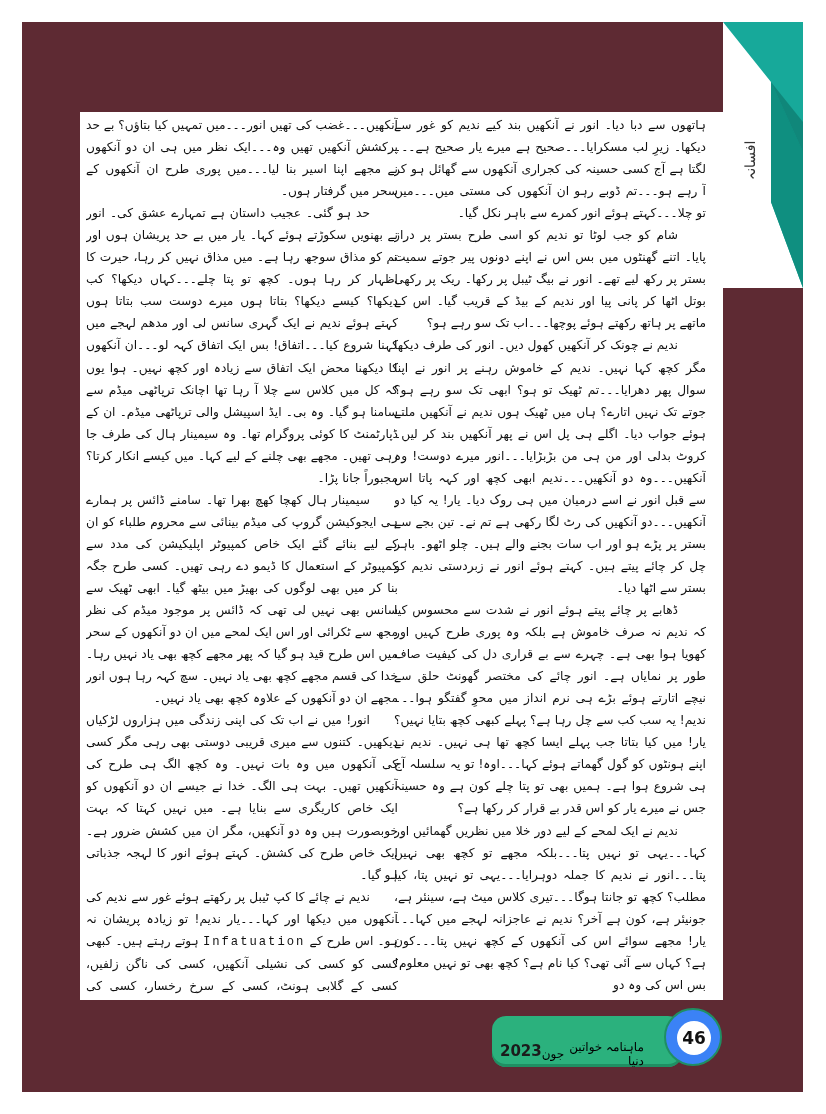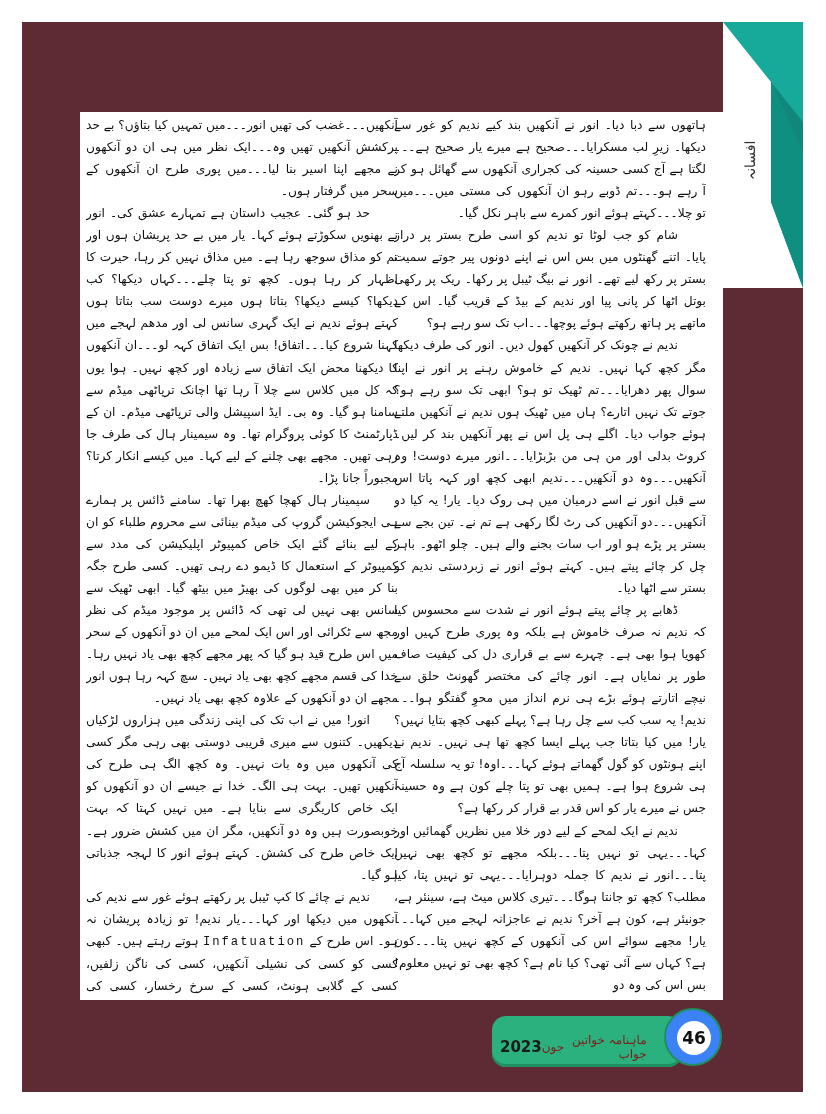--- a/index.html
+++ b/index.html
@@ -15,21 +15,21 @@
   .col.right{left:314px;}
   .col.left{left:6px;}
   .col p{margin:0;text-indent:0;}
   .col p.ind{text-indent:28px;}
   .latin{direction:ltr;unicode-bidi:embed;letter-spacing:2px;font-family:Liberation Mono, monospace;}
   .footer{position:absolute;left:492px;top:1008px;width:232px;height:60px;}
   .pill{position:absolute;left:0;top:8px;width:190px;height:51px;background:#2bb17d;border-radius:14px;
     box-shadow:inset 0 -3px 0 #1f8f63;}
   .pill-text{position:absolute;left:8px;top:17px;width:176px;display:flex;justify-content:space-between;align-items:center;direction:ltr;}
   .year{font-family:"DejaVu Sans",sans-serif;font-weight:bold;font-size:15px;color:#1b1b1b;}
-  .mag{font-family:"DejaVu Serif",serif;font-size:12px;color:#7f1d1d;direction:rtl;}
+  .mag{font-family:"DejaVu Serif",serif;font-size:12px;color:#000000;direction:rtl;margin-top:7px;}
   .page-ring{position:absolute;left:172px;top:0;width:58px;height:58px;border-radius:50%;background:#3b82f6;border:2px solid #1f8f63;box-sizing:border-box;}
   .page-num{position:absolute;left:11px;top:11px;width:34px;height:34px;border-radius:50%;background:#fff;
     display:flex;align-items:center;justify-content:center;font-weight:bold;font-size:17px;color:#111;font-family:"DejaVu Sans",sans-serif;}
 </style>
 </head>
 <body>
 
 <div class="frame"></div>
 <div class="side-white"></div>
 <svg class="teal-shape" viewBox="0 0 80 266" preserveAspectRatio="none">
@@ -54,20 +54,20 @@
     <p class="ind">انور! میں نے اب تک کی اپنی زندگی میں ہزاروں لڑکیاں دیکھیں۔ کتنوں سے میری قریبی دوستی بھی رہی مگر کسی کی آنکھوں میں وہ بات نہیں۔ وہ کچھ الگ ہی طرح کی آنکھیں تھیں۔ بہت ہی الگ۔ خدا نے جیسے ان دو آنکھوں کو ایک خاص کاریگری سے بنایا ہے۔ میں نہیں کہتا کہ بہت خوبصورت ہیں وہ دو آنکھیں، مگر ان میں کشش ضرور ہے۔ ایک خاص طرح کی کشش۔ کہتے ہوئے انور کا لہجہ جذباتی ہو گیا۔</p>
     <p class="ind"><span>ندیم نے چائے کا کپ ٹیبل پر رکھتے ہوئے غور سے ندیم کی آنکھوں میں دیکھا اور کہا۔۔۔یار ندیم! تو زیادہ پریشان نہ ہو۔ اس طرح کے </span><span class="latin">Infatuation</span><span> ہوتے رہتے ہیں۔ کبھی کسی کو کسی کی نشیلی آنکھیں، کسی کی ناگن زلفیں، کسی کے گلابی ہونٹ، کسی کے سرخ رخسار، کسی کی سریلی آواز، کسی کی کھنکتی ہنسی پسند آ جاتی ہے۔ ایک بار تو لگتا ہے ان کے بغیر ہماری زندگی میں کوئی رنگ نہیں، کوئی ساز نہیں۔ مگر پھر کسی کو کچھ یاد نہیں</span></p>
   </div>
 </div>
 
 <div class="footer">
   <div class="pill">
     <div class="pill-text">
       <span class="year">2023</span>
       <span class="mag">جون</span>
-      <span class="mag">ماہنامہ خواتین جواب</span>
+      <span class="mag">ماہنامہ خواتین دنیا</span>
       <span style="width:38px"></span>
     </div>
   </div>
   <div class="page-ring">
     <div class="page-num">46</div>
   </div>
 </div>
 
 </body></html>

